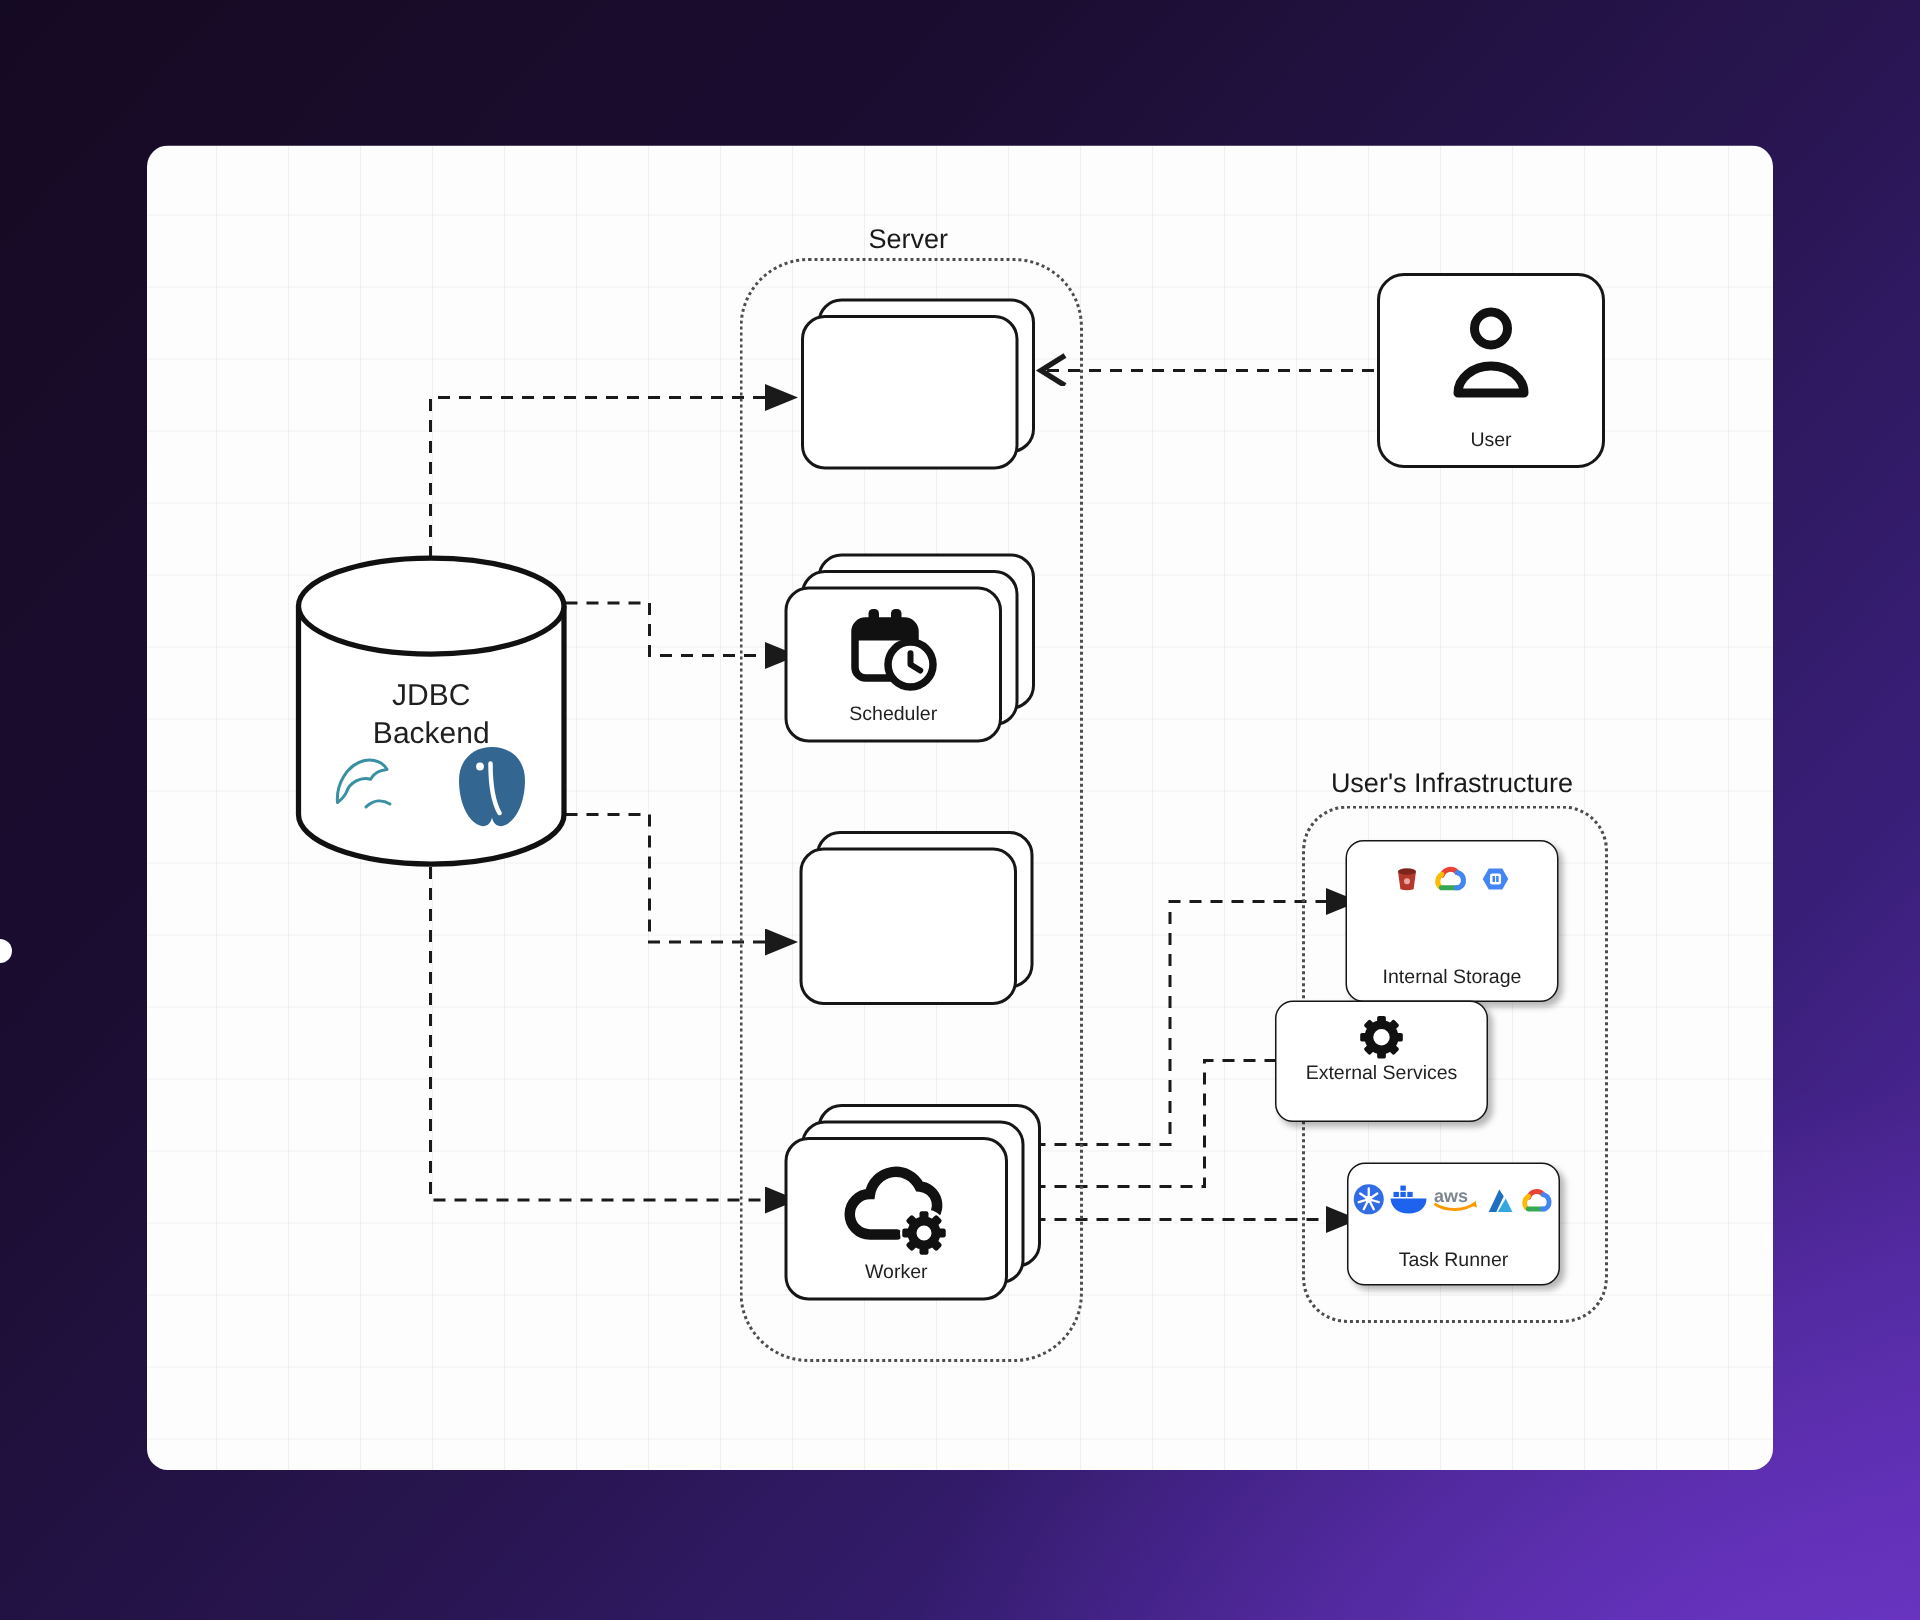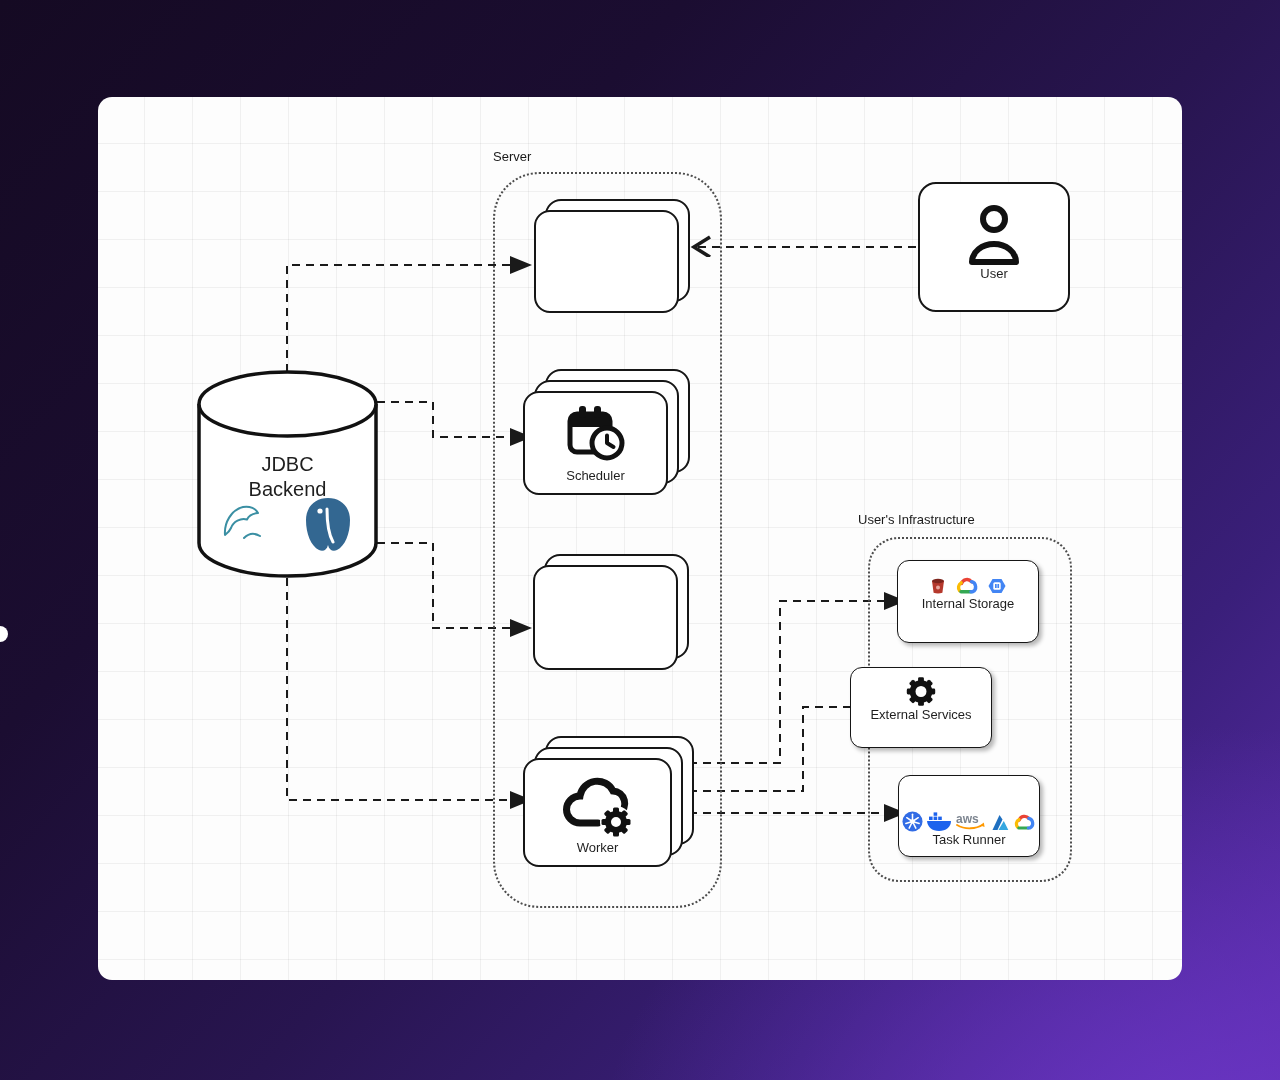--- a/index.html
+++ b/index.html
@@ -17,30 +17,30 @@
       linear-gradient(to right, rgba(0,0,0,0.05) 1px, transparent 1px),
       linear-gradient(to bottom, rgba(0,0,0,0.05) 1px, transparent 1px);
     background-size:48px 48px; background-position:-2px -2px;
   }
   .abs{position:absolute;}
   svg{display:block;}
   
   .group{position:absolute; border:2px dotted #4d4d4d; background:transparent;}
   .group.server{left:493px; top:172px; width:225px; height:732px; border-radius:46px;}
   .group.infra{left:868px; top:537px; width:200px; height:341px; border-radius:30px;}
-  .group-label{position:absolute; font-size:13px; color:#1a1a1a;}
+  .group-label{position:absolute; text-align:center; font-size:18px; color:#1a1a1a;}
   .group-label.server{left:493px; top:149px; width:225px;}
   .group-label.infra{left:858px; top:512px; width:220px;}
   
   .card{position:absolute; background:#fff; border:2.5px solid #161616; border-radius:16px; box-sizing:border-box;}
   .card-front{display:flex; flex-direction:column; align-items:center; justify-content:space-between; padding:12px 4px 8px;}
   .card-label{font-size:13px; line-height:1.3; text-align:center; color:#1f1f1f;}
   
   .box{position:absolute; background:#fff; border:2px solid #161616; border-radius:14px; box-sizing:border-box;
-       display:flex; flex-direction:column; align-items:center; }
+       display:flex; flex-direction:column; align-items:center; justify-content:space-between;}
   .box.shadow{box-shadow:3px 3px 4px rgba(0,0,0,0.28); border-radius:12px; border-width:1.8px;}
   .box-label{font-size:13px; text-align:center; color:#1f1f1f;}
   .icon-row{display:flex; align-items:center; gap:7px;}
   
   .jdbc-text{position:absolute; left:197px; top:452px; width:181px; text-align:center; font-size:20px; line-height:1.25; color:#1f1f1f;}
   
   .wires{position:absolute; left:0; top:0; pointer-events:none;}
   .stray{position:absolute; left:0px; top:626px; width:8px; height:16px; background:#fff; border-radius:0 8px 8px 0;}
 </style>
 </head>
@@ -140,21 +140,21 @@
   </div>
 
   <div class="box" style="left:918px; top:182px; width:152px; height:130px; padding:20px 4px 10px; border-radius:18px;">
     <svg width="56" height="62" viewBox="0 0 56 62">
       <circle cx="28" cy="15" r="11" fill="none" stroke="#111" stroke-width="6"></circle>
       <path d="M6,58 a22,18 0 0 1 44,0 Z" fill="none" stroke="#111" stroke-width="6" stroke-linejoin="round"></path>
     </svg>
     <div class="box-label">User</div>
   </div>
 
-  <div class="box shadow" style="left:897px; top:560px; width:142px; height:83px; padding:14px 4px 9px;">
+  <div class="box shadow" style="left:897px; top:560px; width:142px; height:108px; padding:14px 4px 9px;">
     <div class="icon-row">
       <svg width="18" height="18" viewBox="0 0 18 18">
         <path d="M3,4 L15,4 L13.4,15.8 A6.5,2.2 0 0 1 4.6,15.8 Z" fill="#b5382c"></path>
         <ellipse cx="9" cy="4" rx="6" ry="2.2" fill="#7d241c"></ellipse>
         <circle cx="9" cy="10.5" r="2" fill="#e8a79f"></circle>
       </svg>
       <svg width="26" height="21" viewBox="0 0 26 21">
         <path d="M7.5,8.5 A5.8,5.8 0 0 1 17.5,6.7" stroke="#EA4335" stroke-width="3.4" fill="none" stroke-linecap="round"></path>
         <path d="M5.6,15.8 A5.4,5.4 0 0 1 7.2,7.9" stroke="#FBBC05" stroke-width="3.4" fill="none" stroke-linecap="round"></path>
         <path d="M7,16.8 H17" stroke="#34A853" stroke-width="3.4" fill="none" stroke-linecap="round"></path>
@@ -183,21 +183,21 @@
           <rect x="-22" y="-4.5" width="8" height="9" rx="2" transform="rotate(45)"></rect>
           <rect x="14" y="-4.5" width="8" height="9" rx="2" transform="rotate(45)"></rect>
         </g>
         <circle cx="0" cy="0" r="13" fill="#fff" stroke="#111" stroke-width="9"></circle>
       </g>
     </svg>
     <div class="box-label">External Services</div>
   </div>
 
   <div class="box shadow" style="left:898px; top:775px; width:142px; height:82px; padding:13px 3px 9px;">
-    <div class="icon-row" style="gap:3px;margin-top:22px;">
+    <div class="icon-row" style="gap:3px;">
       <svg width="21" height="21" viewBox="0 0 22 22">
         <circle cx="11" cy="11" r="10.5" fill="#326CE5"></circle>
         <g stroke="#fff" stroke-width="1.6" stroke-linecap="round">
           <line x1="11" y1="11" x2="11" y2="3.5"></line>
             <line x1="11" y1="11" x2="17" y2="7"></line>
           <line x1="11" y1="11" x2="18" y2="13"></line>
             <line x1="11" y1="11" x2="14.5" y2="18"></line>
           <line x1="11" y1="11" x2="7.5" y2="18"></line>
             <line x1="11" y1="11" x2="4" y2="13"></line>
           <line x1="11" y1="11" x2="5" y2="7"></line>

